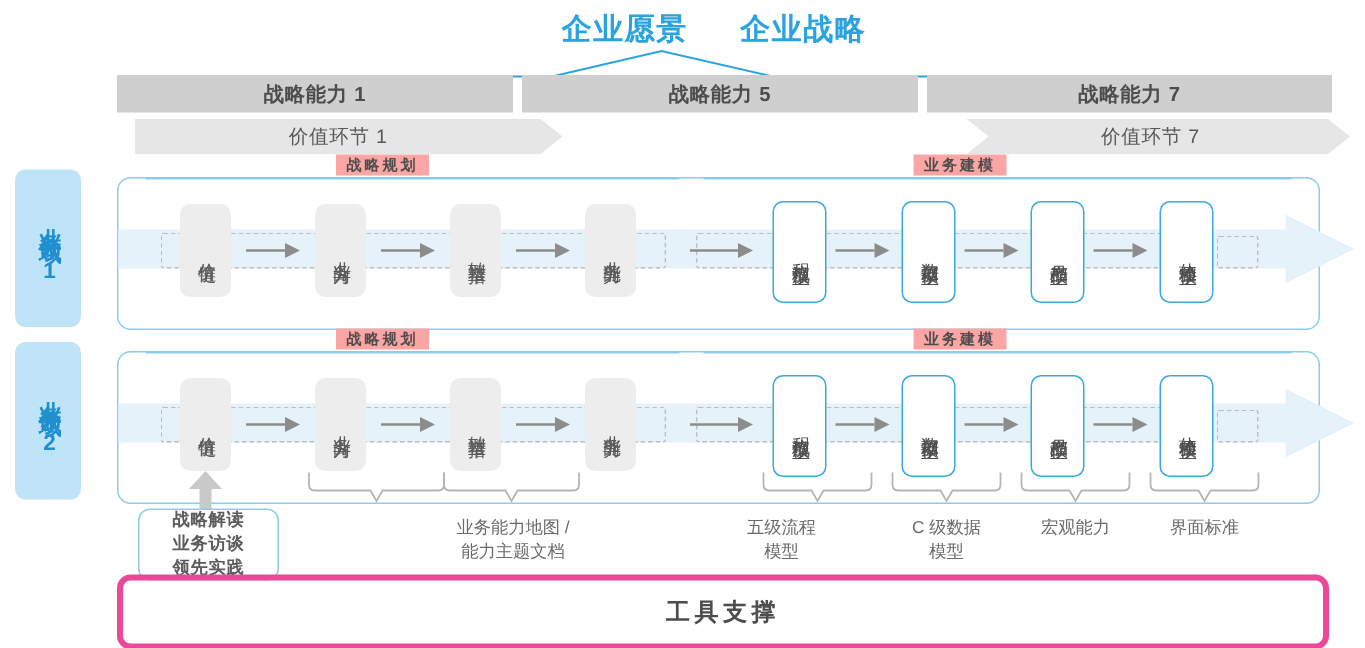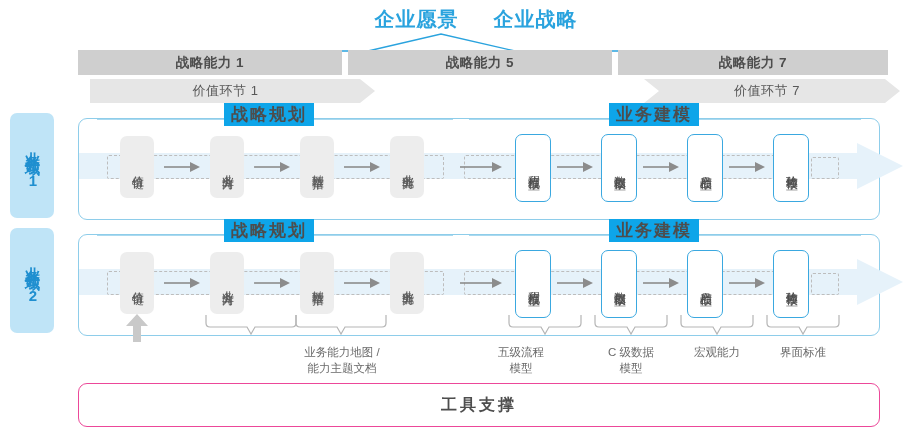--- a/index.html
+++ b/index.html
@@ -42,22 +42,22 @@
   }
 
   
   .domain-box{
     position:absolute;left:78px;width:800px;border:1px solid #8ecdea;border-radius:9px;
     background:transparent;
   }
   .band{position:absolute;left:0;top:0;height:46px;}
 
   .sec-title{
-    position:absolute;color:#4d4d4d;font-size:17px;font-weight:bold;letter-spacing:2px;
-    background:#0ea5e9;padding:0 7px;white-space:nowrap;text-align:center;
+    position:absolute;color:#4d4d4d;font-size:10px;font-weight:bold;letter-spacing:2px;
+    background:#fca5a5;padding:0 7px;white-space:nowrap;text-align:center;
   }
 
   .dashed-strip{
     position:absolute;border:1px dashed #bdbdbd;border-radius:2px;background:transparent;
   }
 
   .node{
     position:absolute;border-radius:7px;display:flex;align-items:center;justify-content:center;
   }
   .node .ntxt{
@@ -79,21 +79,21 @@
   }
   .tool-box{
     position:absolute;border:1px solid #8ecdea;border-radius:8px;background:#fff;
     display:flex;align-items:center;justify-content:center;
     color:#5b5b5b;font-size:11.5px;font-weight:bold;line-height:1.42;text-align:center;
     white-space:pre-line;letter-spacing:.5px;
   }
   .up-arrow{position:absolute;}
 
   .tool-support{
-    position:absolute;left:78px;width:800px;border:1px solid #ec4899;border-radius:9px;
+    position:absolute;left:78px;width:800px;border:4px solid #ec4899;border-radius:9px;
     display:flex;align-items:center;justify-content:center;
     color:#4d4d4d;font-size:16px;font-weight:bold;letter-spacing:3px;
   }
   svg{display:block;overflow:visible;}
 </style>
 </head>
 <body>
 
 <div id="stage">
 
@@ -359,20 +359,23 @@
     <svg width="74" height="20" viewBox="0 0 74 20">
       <path d="M1 0 L1 8 Q1 12 5 12 L33 12 L37 19 L41 12 L69 12 Q73 12 73 8 L73 0" fill="none" stroke="#b5b5b5" stroke-width="1.2"></path>
     </svg>
   </div>
   <div class="brk" style="left:766px;top:315px;">
     <svg width="74" height="20" viewBox="0 0 74 20">
       <path d="M1 0 L1 8 Q1 12 5 12 L33 12 L37 19 L41 12 L69 12 Q73 12 73 8 L73 0" fill="none" stroke="#b5b5b5" stroke-width="1.2"></path>
     </svg>
   </div>
 
+  <div class="tool-box" style="left:92px;top:339px;width:92px;height:46px;">战略解读
+业务访谈
+领先实践</div>
 
   <div class="tool-label" style="left:287px;top:344px;width:110px;">业务能力地图 /
 能力主题文档</div>
   <div class="tool-label" style="left:484px;top:344px;width:74px;">五级流程
 模型</div>
   <div class="tool-label" style="left:594px;top:344px;width:74px;">C 级数据
 模型</div>
   <div class="tool-label" style="left:680px;top:344px;width:74px;">宏观能力</div>
   <div class="tool-label" style="left:766px;top:344px;width:74px;">界面标准</div>
 

